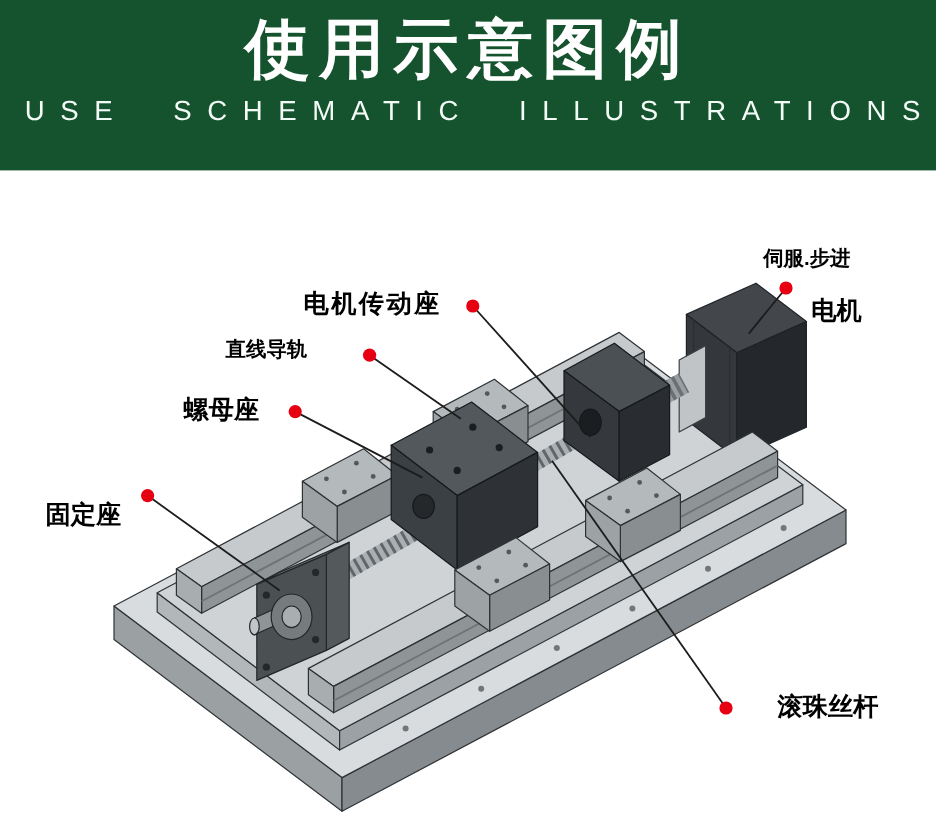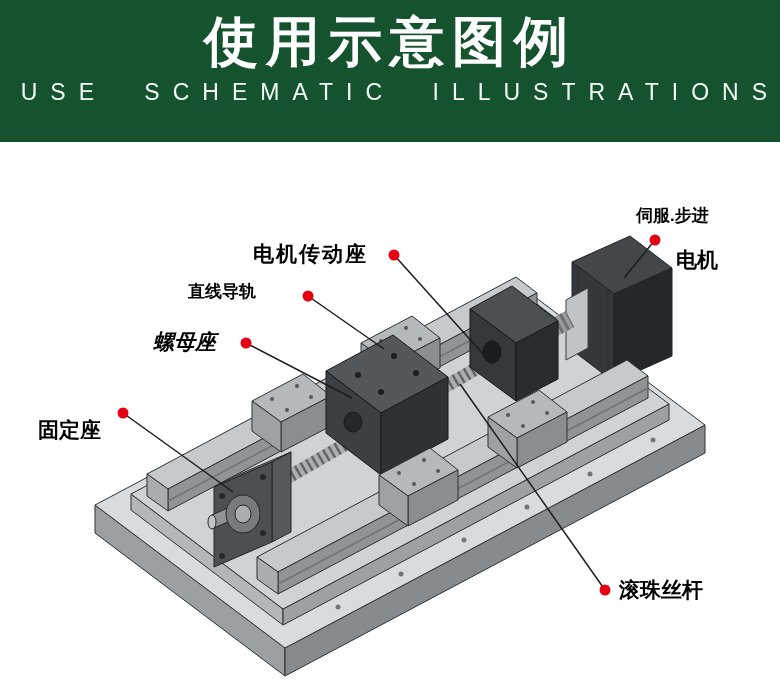--- a/index.html
+++ b/index.html
@@ -25,26 +25,26 @@
   }
 
   
   .machine { position:absolute; top:0; left:0; width:780px; height:693px; }
 
   .callout-label {
     position:absolute; color:#000; font-weight:700; white-space:nowrap;
     font-size:21px; line-height:1.1;
   }
   .l-fixed   { left:38px;  top:418px; }
-  .l-nut     { left:153px; top:330px;font-style:italic; }
+  .l-nut     { left:153px; top:330px; }
   .l-rail    { left:188px; top:283px; font-size:17px; }
   .l-drive   { left:253px; top:242px; letter-spacing:2px; }
   .l-motor1  { left:636px; top:207px; font-size:17px; }
   .l-motor2  { left:676px; top:248px; }
-  .l-screw   { left:619px; top:578px; }
+  .l-screw   { left:648px; top:578px; }
 </style>
 </head>
 <body>
 
 <div class="page">
 
   <header class="banner" style="background: #14532d;">
     <h1>使用示意图例</h1>
     <div class="sub">USE SCHEMATIC ILLUSTRATIONS</div>
   </header>

